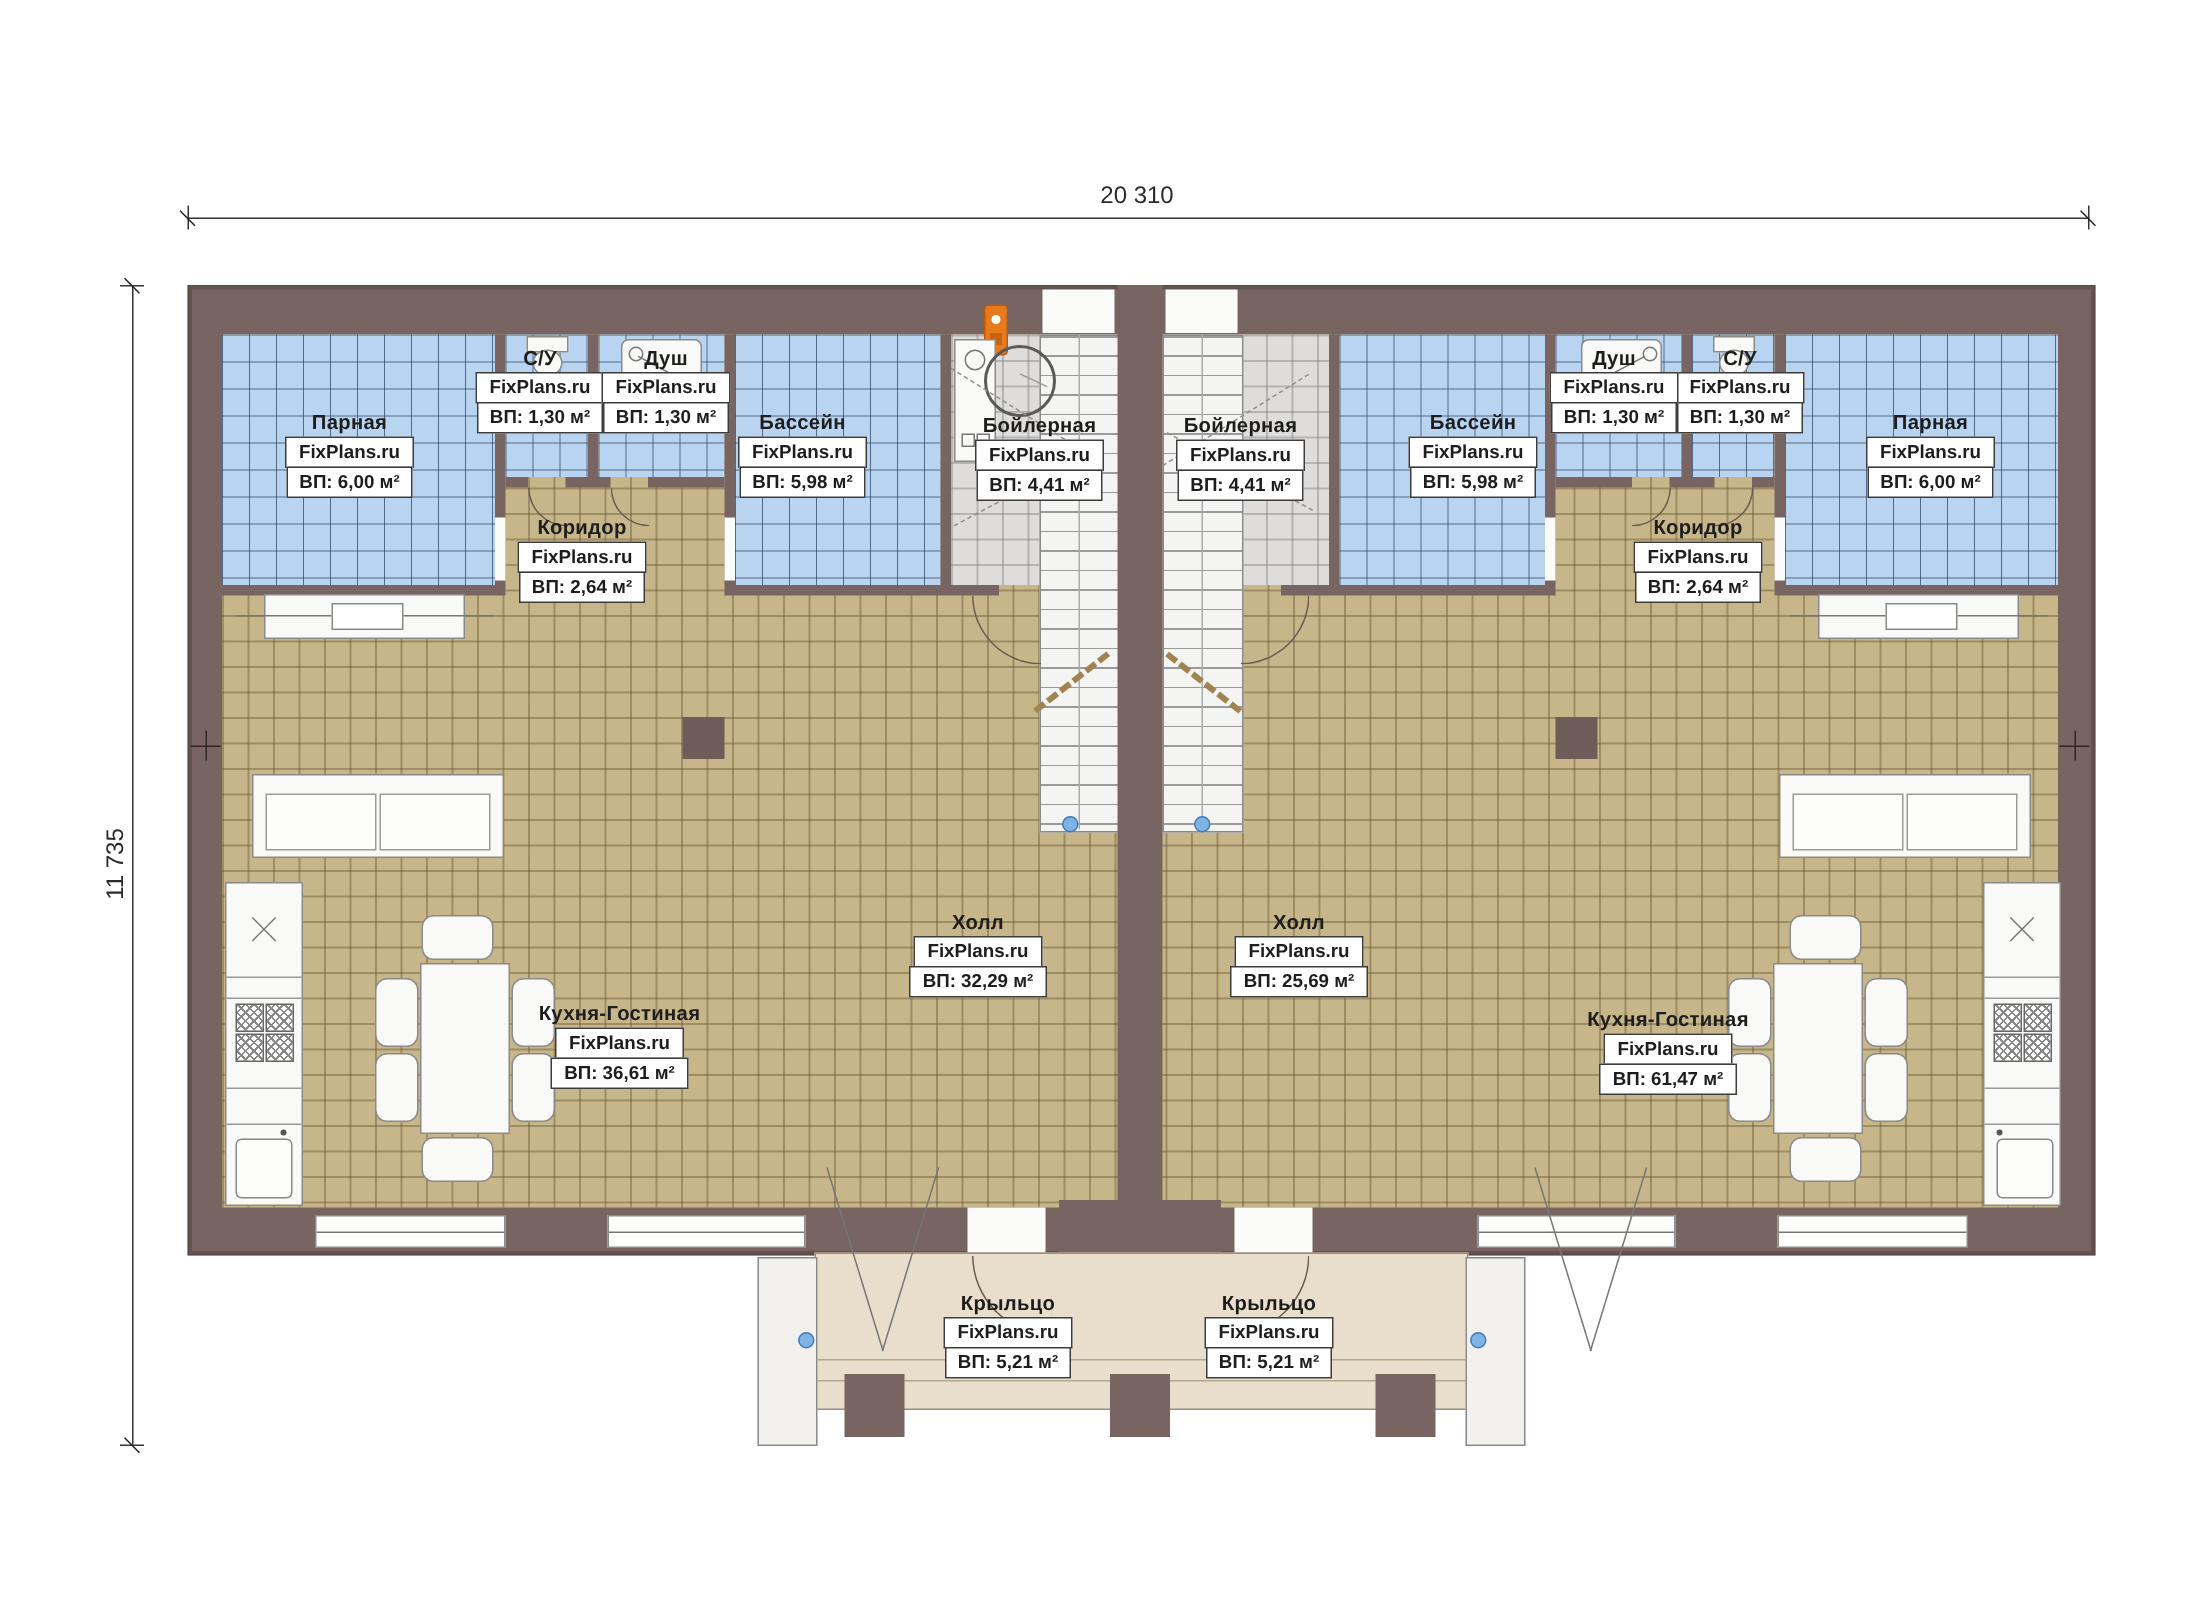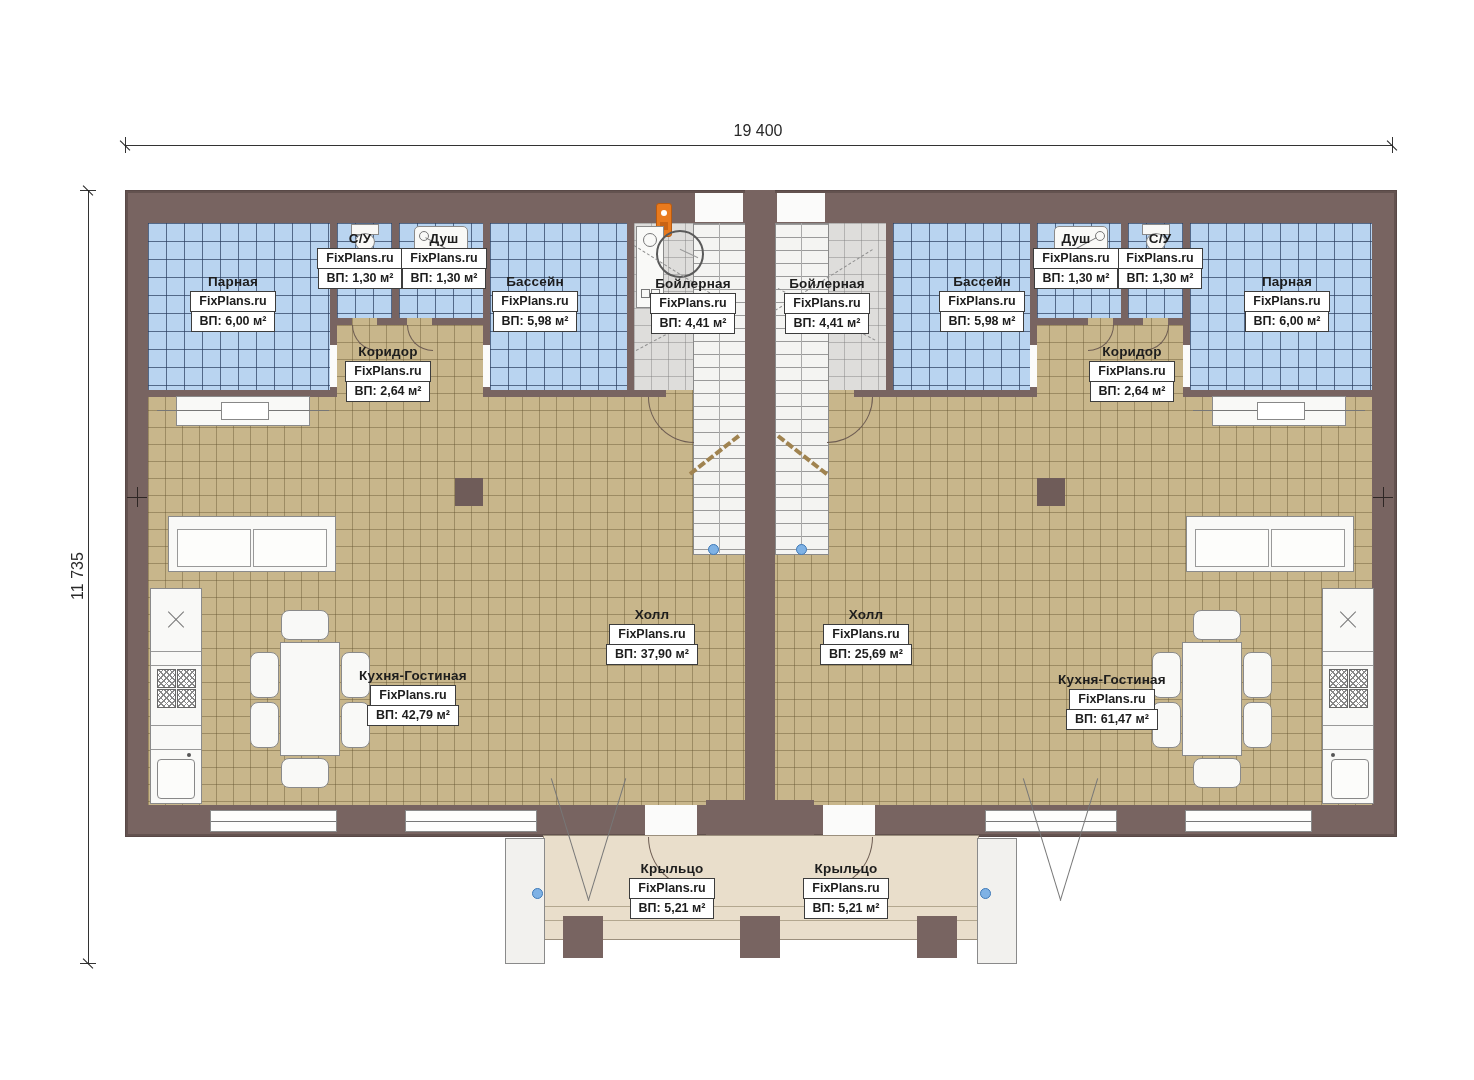--- a/index.html
+++ b/index.html
@@ -62,21 +62,21 @@
 </head>
 <body>
 
 <div class="canvas">
 
   <div class="dim-line" style="left:125px;top:145px;width:1267px;height:1px"></div>
   <div class="dim-line" style="left:125px;top:137px;width:1px;height:16px"></div>
   <div class="dim-line" style="left:1392px;top:137px;width:1px;height:16px"></div>
   <div class="dim-tick" style="left:118px;top:145px"></div>
   <div class="dim-tick" style="left:1385px;top:145px"></div>
-  <div class="dim-label" style="left:708px;top:122px;width:100px">19 400</div>
+  <div class="dim-label" style="left:708px;top:122px;width:100px">20 310</div>
 
   <div class="dim-line" style="left:88px;top:190px;width:1px;height:773px"></div>
   <div class="dim-line" style="left:80px;top:190px;width:16px;height:1px"></div>
   <div class="dim-line" style="left:80px;top:963px;width:16px;height:1px"></div>
   <div class="dim-tick" style="left:81px;top:190px"></div>
   <div class="dim-tick" style="left:81px;top:963px"></div>
   <div class="dim-label" style="left:18px;top:567px;width:120px;transform:rotate(-90deg)">11 735</div>
 
   <div class="wall building" style="left:125px;top:190px;width:1270px;height:645px"></div>
 
@@ -298,26 +298,26 @@
     <div class="room-box">ВП: 4,41 м²</div>
   </div>
   <div class="room-label" style="left:288px;top:344px">
     <div class="room-name">Коридор</div>
     <div class="room-box">FixPlans.ru</div>
     <div class="room-box">ВП: 2,64 м²</div>
   </div>
   <div class="room-label" style="left:552px;top:607px">
     <div class="room-name">Холл</div>
     <div class="room-box">FixPlans.ru</div>
-    <div class="room-box">ВП: 37,90 м²</div>
+    <div class="room-box">ВП: 32,29 м²</div>
   </div>
   <div class="room-label" style="left:313px;top:668px">
     <div class="room-name">Кухня-Гостиная</div>
     <div class="room-box">FixPlans.ru</div>
-    <div class="room-box">ВП: 42,79 м²</div>
+    <div class="room-box">ВП: 36,61 м²</div>
   </div>
   <div class="room-label" style="left:572px;top:861px">
     <div class="room-name">Крыльцо</div>
     <div class="room-box">FixPlans.ru</div>
     <div class="room-box">ВП: 5,21 м²</div>
   </div>
   <div class="room-label" style="left:1187px;top:274px">
     <div class="room-name">Парная</div>
     <div class="room-box">FixPlans.ru</div>
     <div class="room-box">ВП: 6,00 м²</div>

